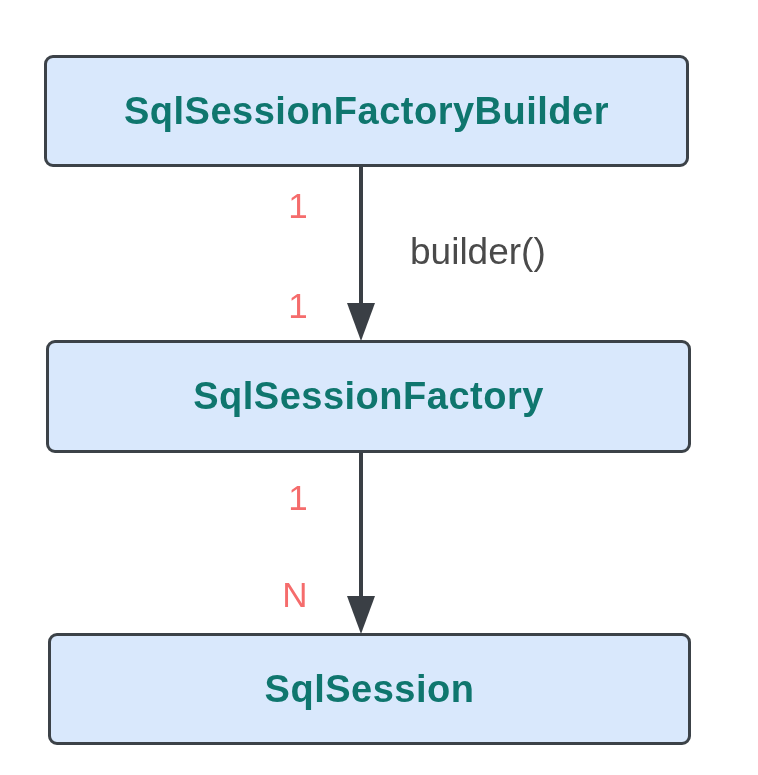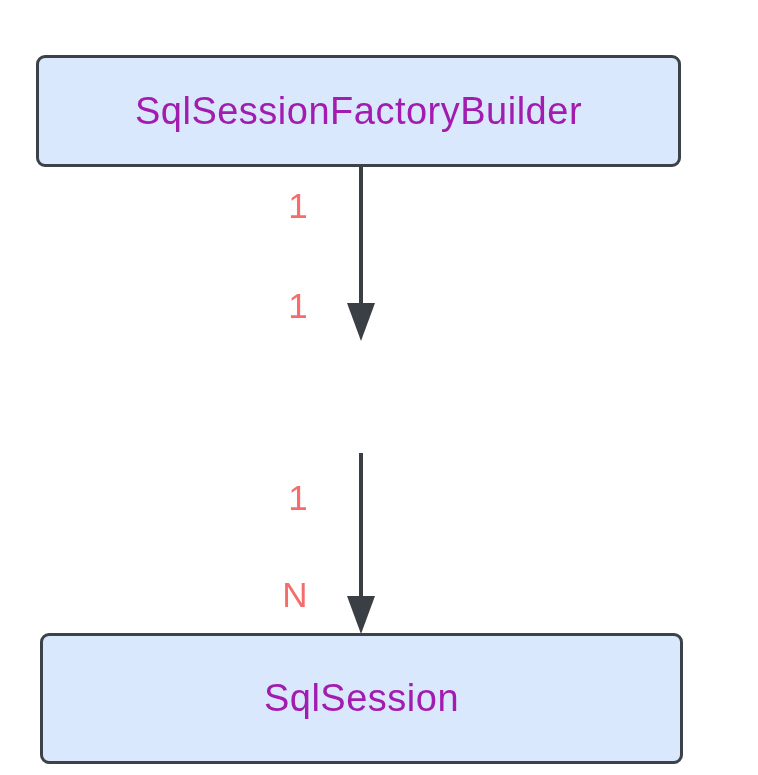--- a/index.html
+++ b/index.html
@@ -17,28 +17,29 @@
   }
   .node {
     position: absolute;
     box-sizing: border-box;
     background: #d9e8fc;
     border: 3px solid #3c4248;
     border-radius: 9px;
     display: flex;
     align-items: center;
     justify-content: center;
-    color: #a21caf;
+    color: #0f766e;
     font-size: 38px;
-    font-weight: 400;
+    font-weight: 700;
     letter-spacing: 0.5px;
+    margin-left: 8px;
   }
   .node-builder { left: 36px; top: 55px;  width: 645px; height: 112px; }
   .node-factory { left: 38px; top: 340px; width: 645px; height: 113px; }
-  .node-session { left: 40px; top: 633px; width: 643px; height: 131px; }
+  .node-session { left: 40px; top: 633px; width: 643px; height: 112px; }
 
   .edge-line {
     position: absolute;
     width: 4px;
     background: #3a3f45;
     left: 359px;
   }
   .edge-line-1 { top: 167px; height: 138px; }
   .edge-line-2 { top: 453px; height: 144px; }
 
@@ -82,22 +83,26 @@
 
 <div class="canvas">
 
   <div class="node node-builder">
     <span>SqlSessionFactoryBuilder</span>
   </div>
 
   <div class="edge-line edge-line-1"></div>
   <div class="arrowhead arrowhead-1"></div>
   <div class="mult-label mult-1a">1</div>
+  <div class="method-label method-builder">builder()</div>
   <div class="mult-label mult-1b">1</div>
 
+  <div class="node node-factory">
+    <span>SqlSessionFactory</span>
+  </div>
 
   <div class="edge-line edge-line-2"></div>
   <div class="arrowhead arrowhead-2"></div>
   <div class="mult-label mult-1c">1</div>
   <div class="mult-label mult-n">N</div>
 
   <div class="node node-session">
     <span>SqlSession</span>
   </div>
 

